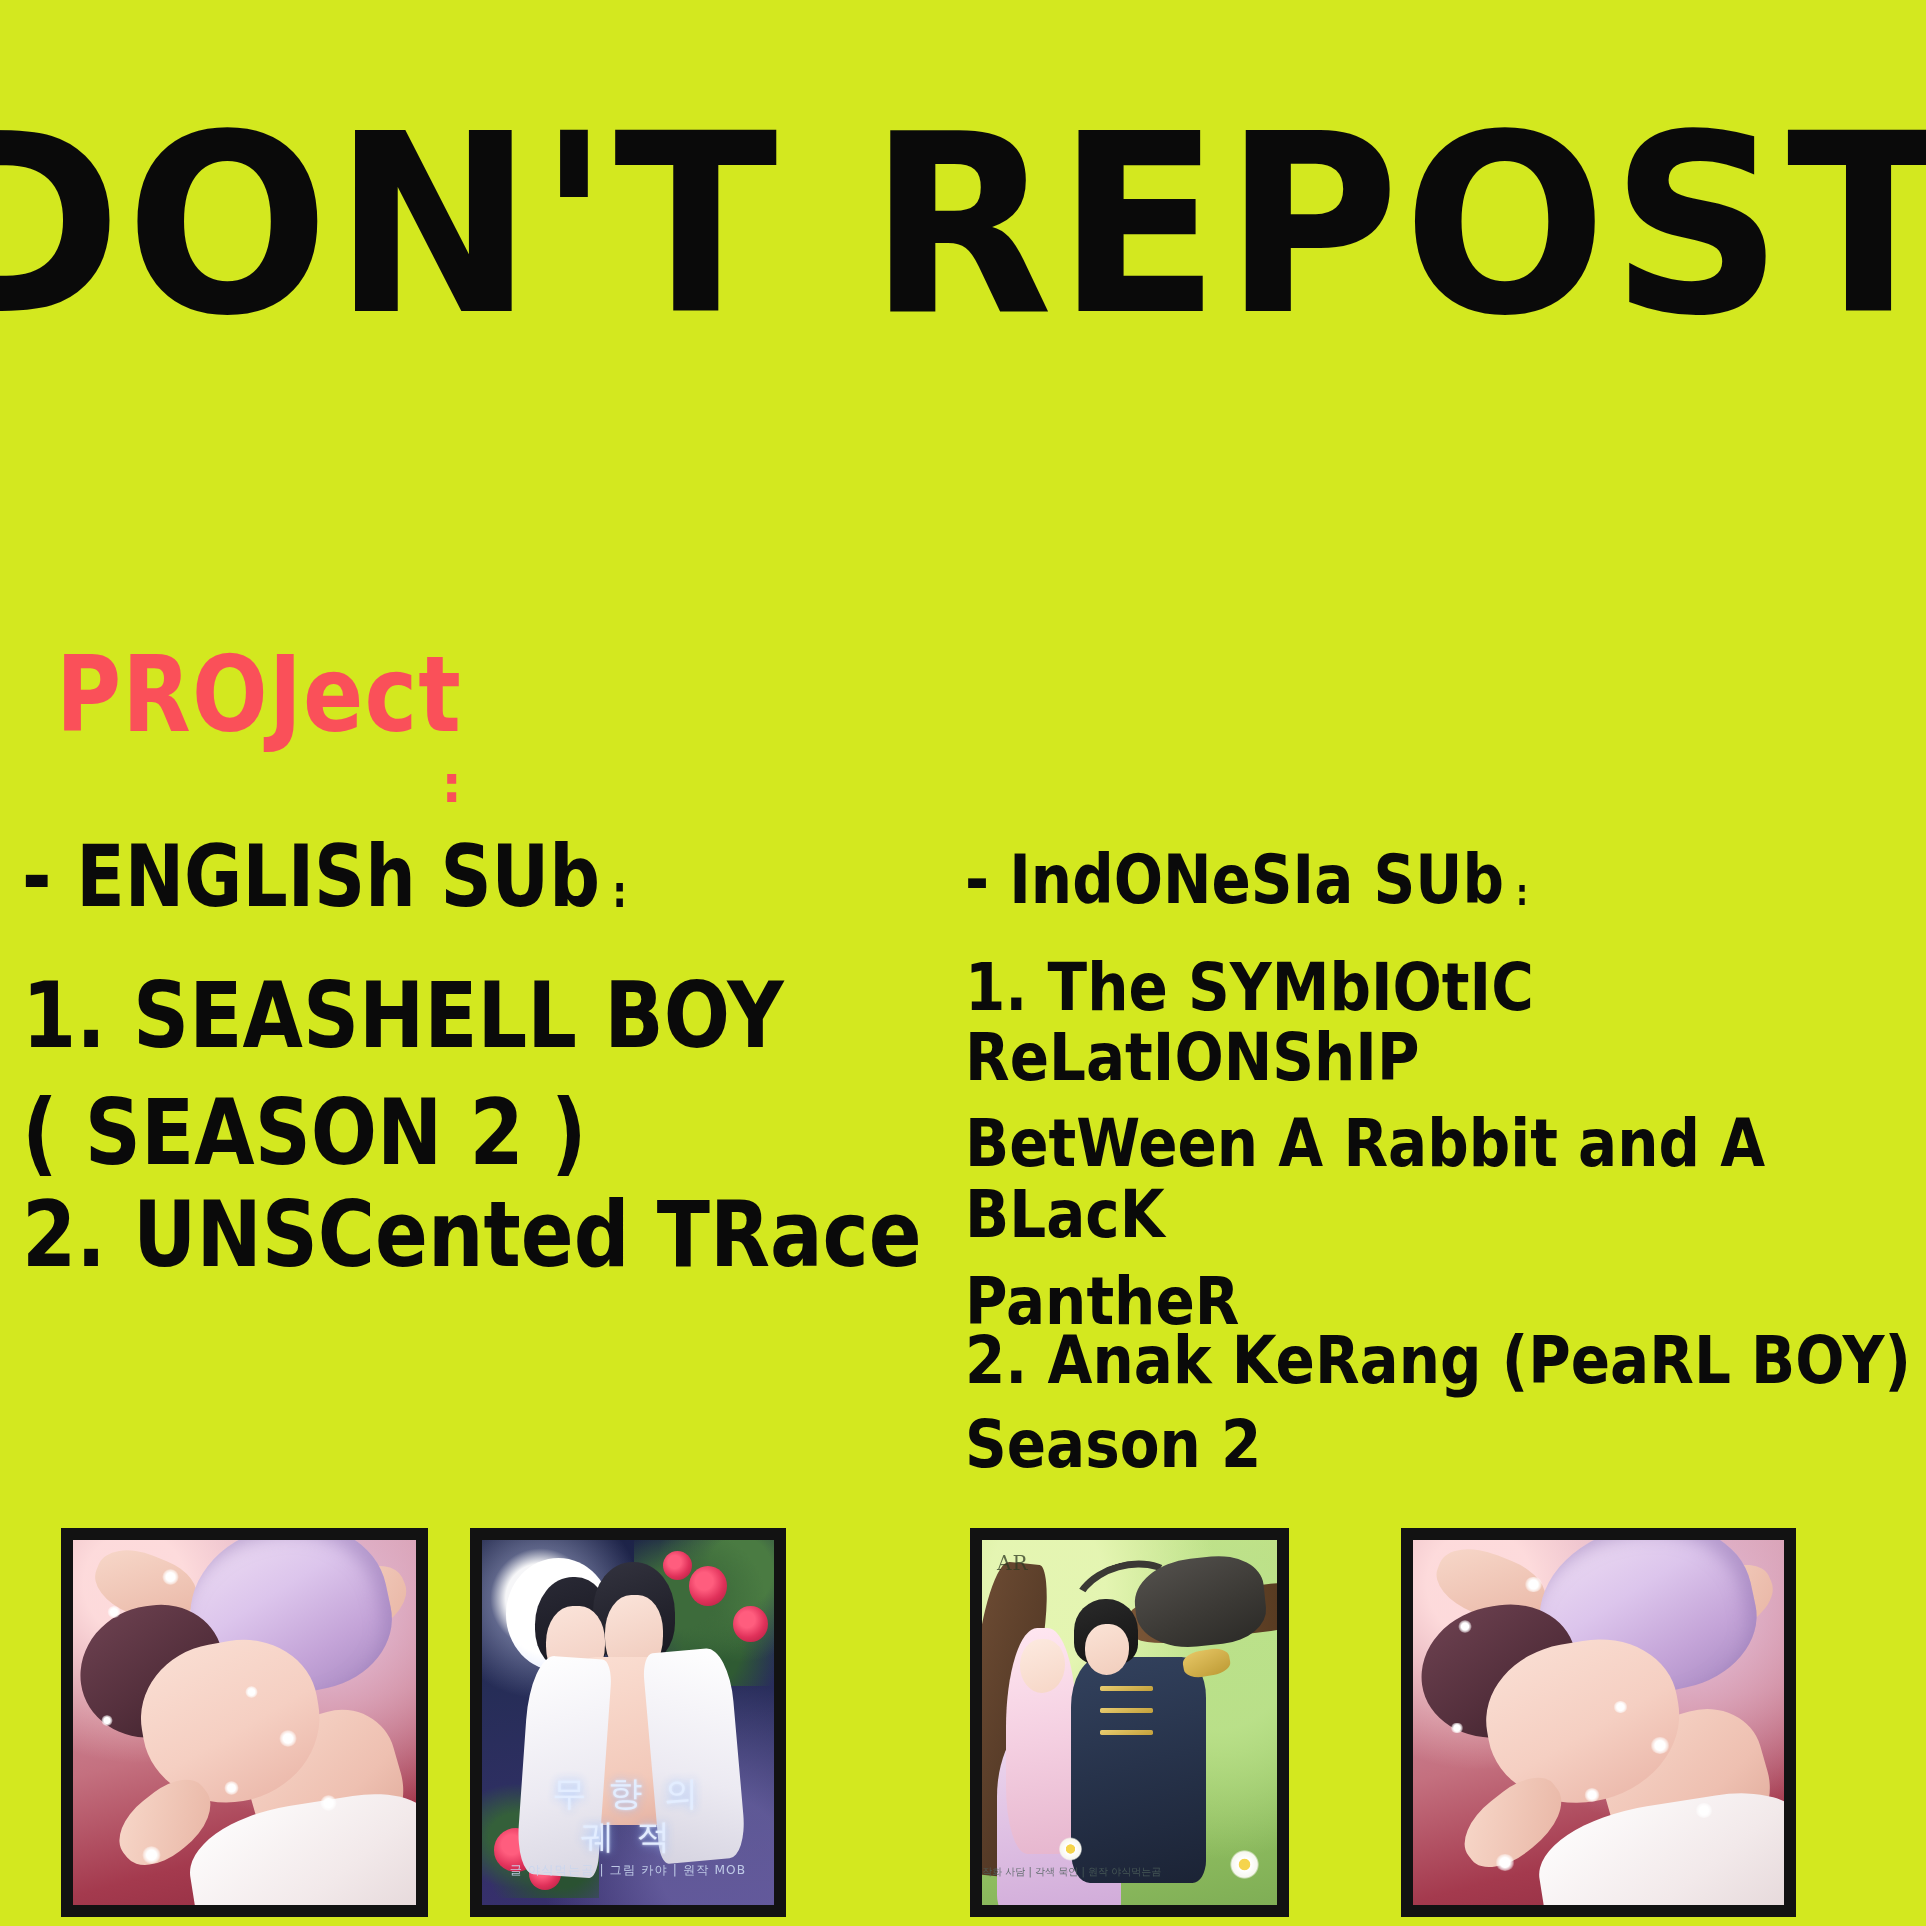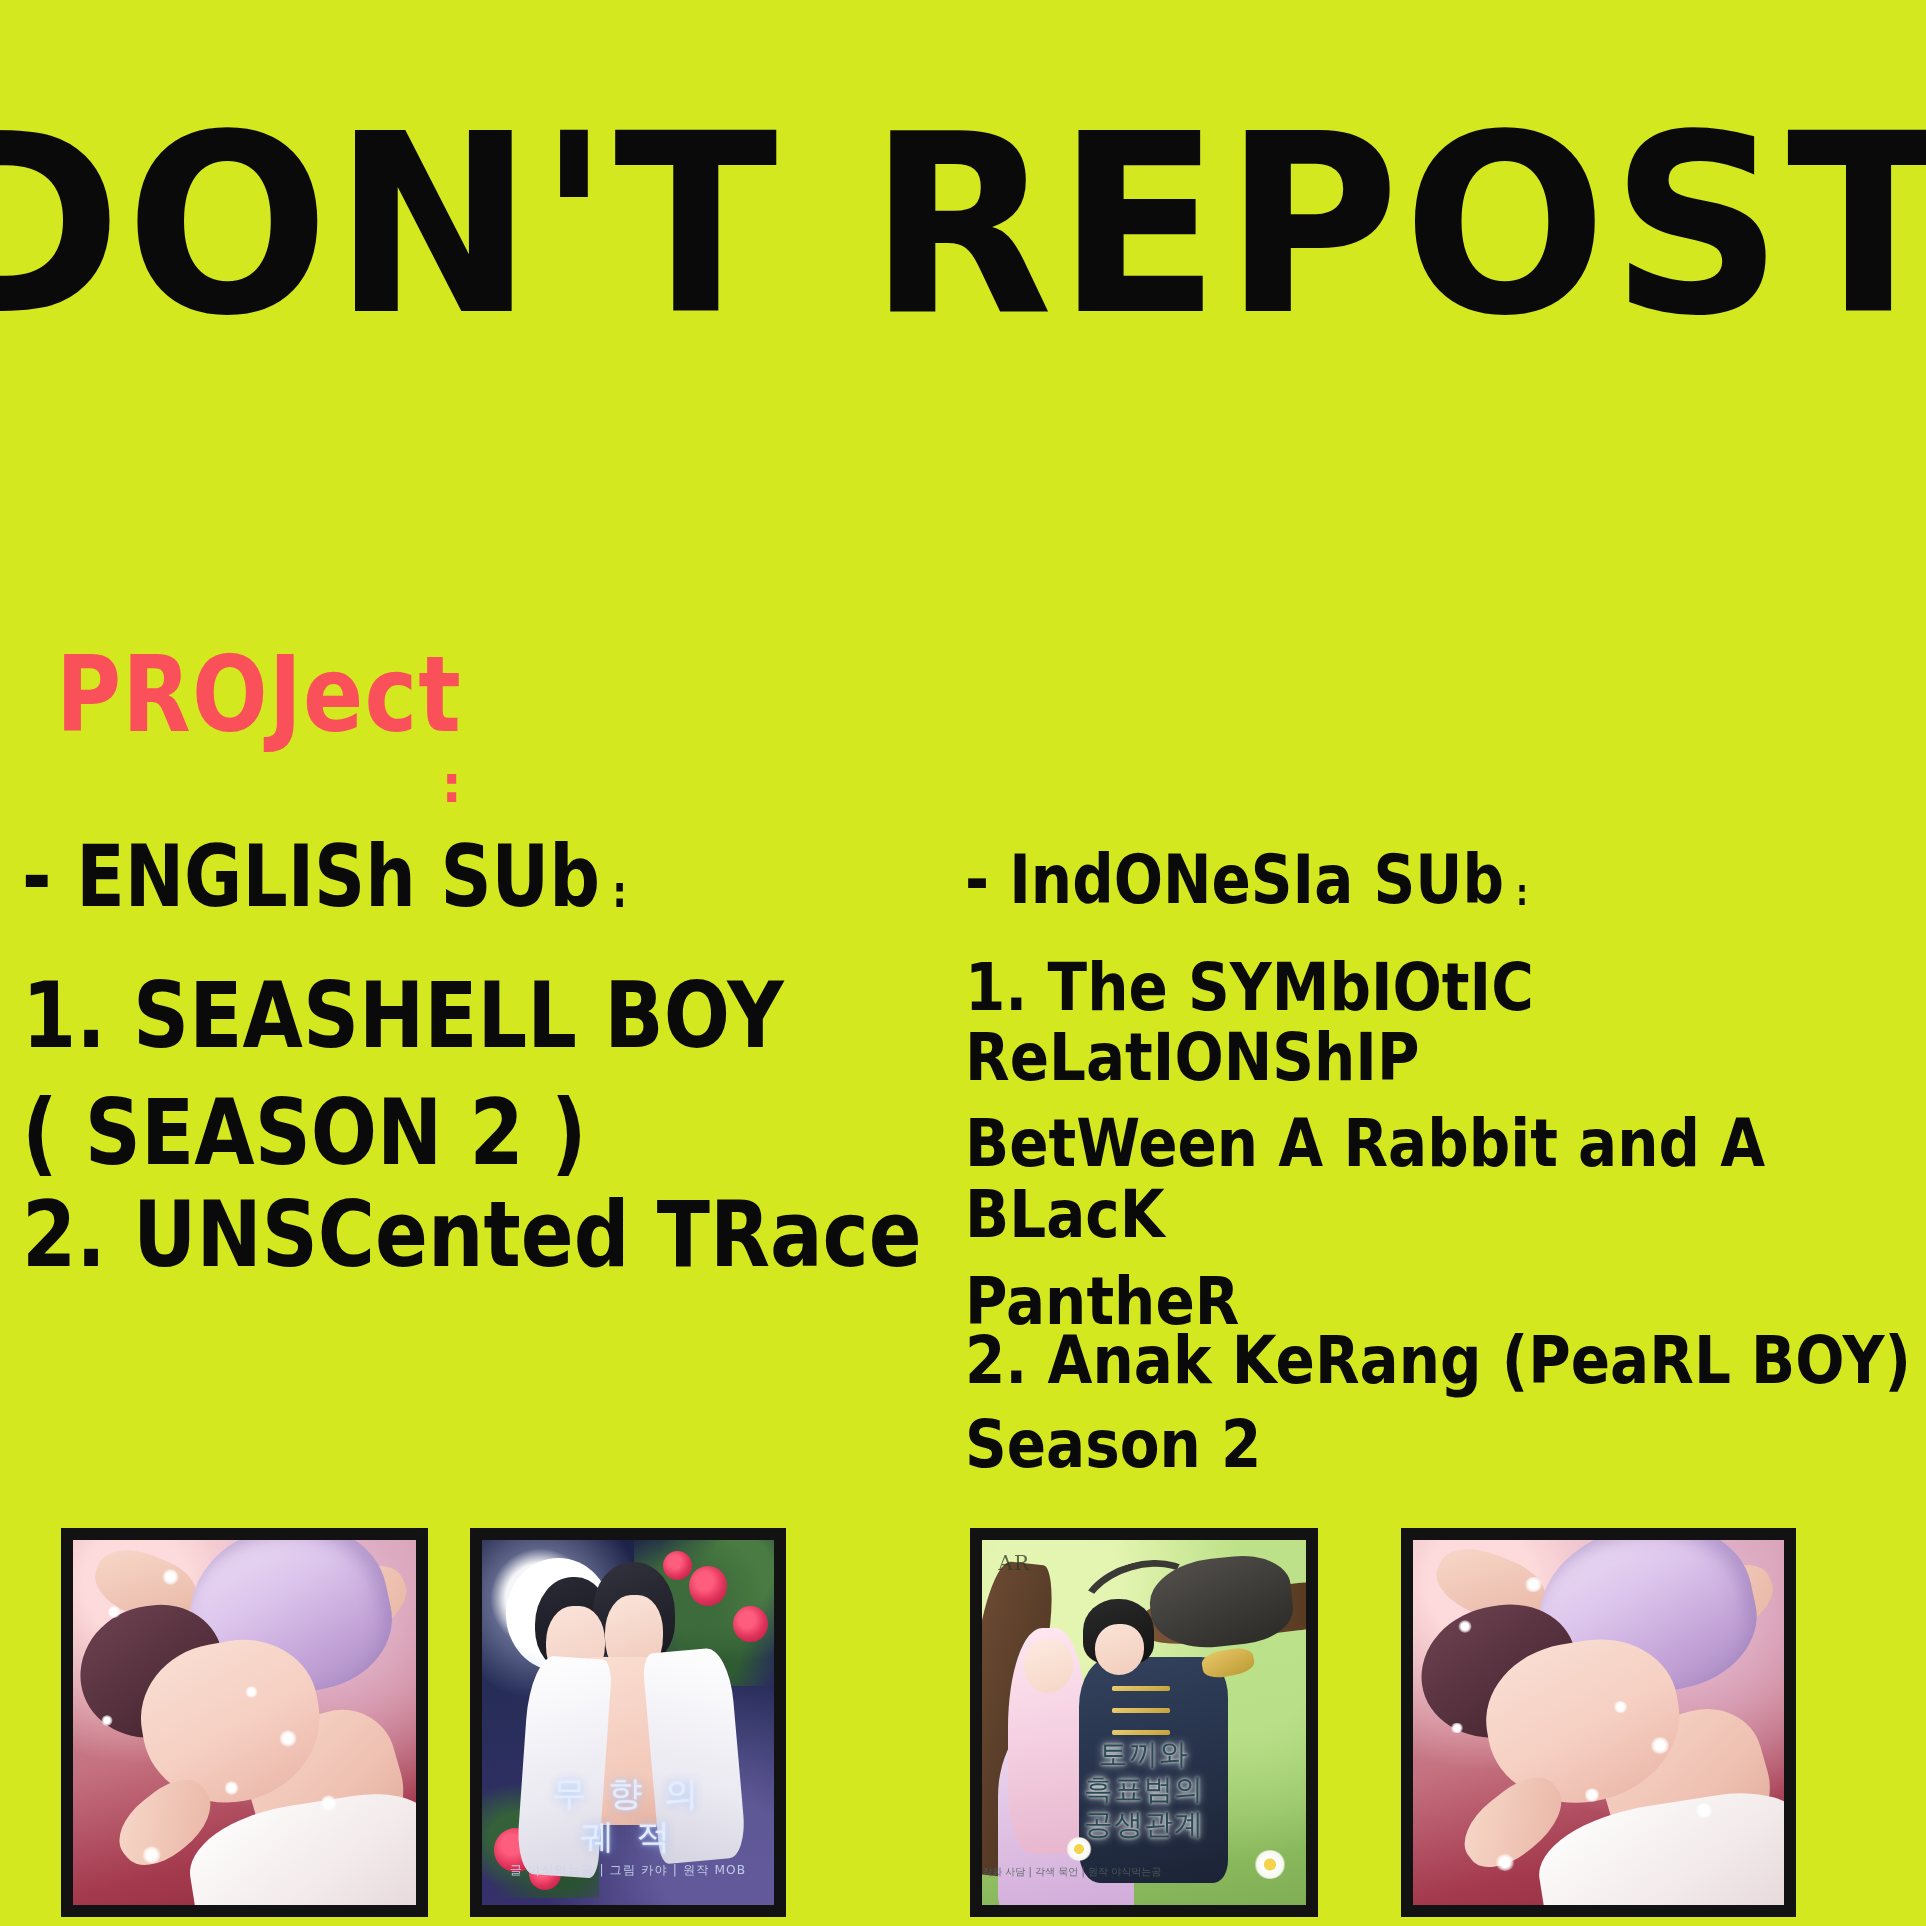--- a/index.html
+++ b/index.html
@@ -86,21 +86,21 @@
     box-sizing:border-box;
   }
   .thumb .art{
     width:100%;height:100%;
     overflow:hidden;position:relative;
   }
 
   
   .t1{left:61px;width:367px;}
   .t2{left:470px;width:316px;}
-  .t3{left:970px;width:348px;}
+  .t3{left:970px;width:319px;}
   .t4{left:1401px;width:395px;}
 
   
   .art-pearl{
     background:
       radial-gradient(circle at 18% 12%, rgba(255,222,222,.95) 0 12%, rgba(0,0,0,0) 42%),
       radial-gradient(circle at 72% 20%, rgba(226,182,206,.85) 0 18%, rgba(0,0,0,0) 55%),
       linear-gradient(165deg,#d9a0ae 0%, #cf8d9e 26%, #c4707f 52%, #a43a4e 78%, #8e2a3e 100%);
   }
   .art-pearl .hair{
@@ -418,21 +418,20 @@
         <div class="uniform"></div>
         <div class="man-hair"></div>
         <div class="man-face"></div>
         <div class="epaulette"></div>
         <div class="gold" style="left:40%;top:40%;width:18%;height:1.4%;"></div>
         <div class="gold" style="left:40%;top:46%;width:18%;height:1.4%;"></div>
         <div class="gold" style="left:40%;top:52%;width:18%;height:1.4%;"></div>
         <div class="daisy" style="right:6%;bottom:7%;width:10%;height:8%;"></div>
         <div class="daisy" style="left:26%;bottom:12%;width:8%;height:6.5%;"></div>
         <div class="logo">AR</div>
-        <div class="ktitle">토끼와<br>흑표범의<br>공생관계</div>
         <div class="kcredit">작화 사담 | 각색 묵언 | 원작 야식먹는곰</div>
       </div>
     </div>
 
     <div class="thumb t4">
       <div class="art art-pearl">
         <div class="hand h1"></div>
         <div class="hand h2"></div>
         <div class="hair"></div>
         <div class="hair2"></div>

